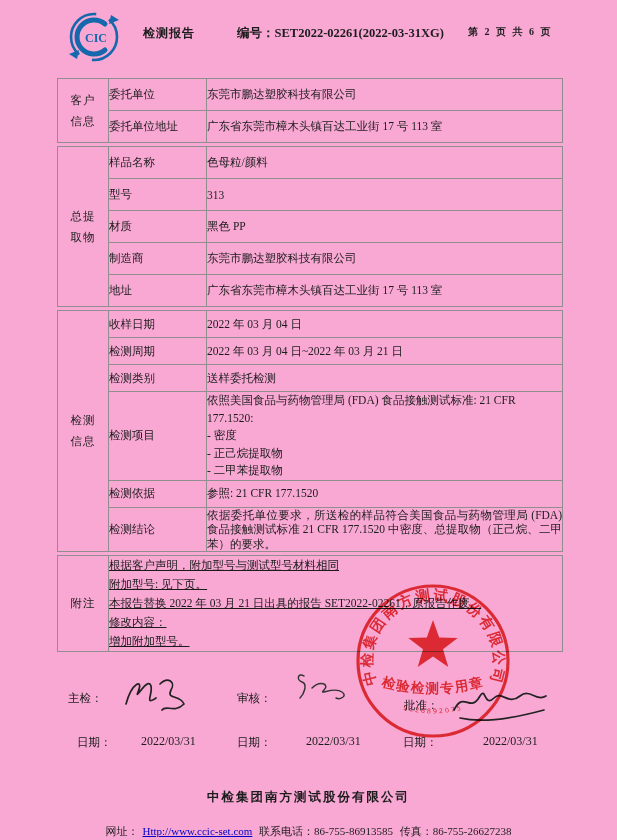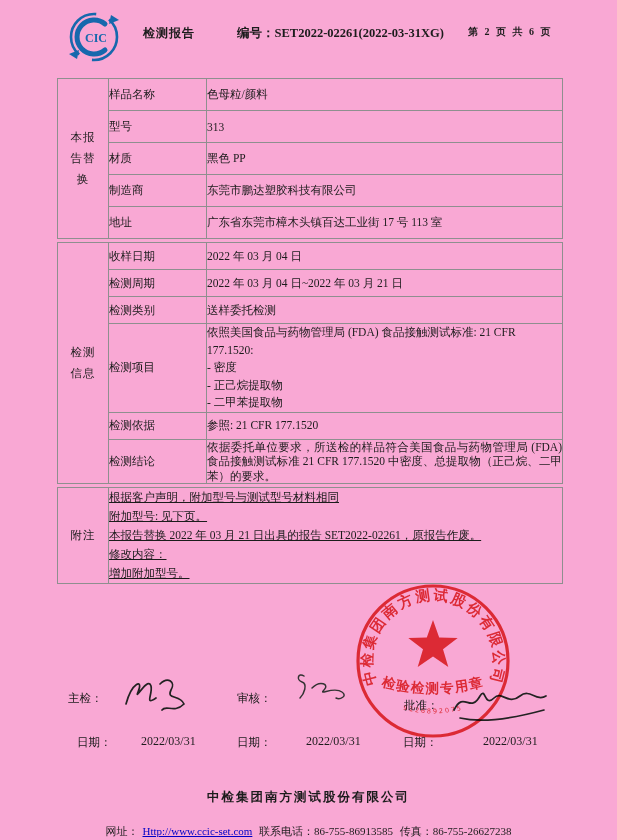--- a/index.html
+++ b/index.html
@@ -58,26 +58,41 @@
     <path d="M43,13 A17,17 0 1 0 43,39" fill="none" stroke="#1668ad" stroke-width="5" stroke-linecap="round"></path>
     <text x="34" y="30.5" text-anchor="middle" font-size="12" font-weight="bold" fill="#1668ad" font-family="Liberation Serif, DejaVu Serif, serif">CIC</text>
   </svg>
 
   <div class="abs hdr-title">检测报告</div>
   <div class="abs hdr-no"><span>编号：</span><span>SET2022-02261(2022-03-31XG)</span></div>
   <div class="abs hdr-page">第 2 页 共 6 页</div>
 
   <div class="tables">
 
+    <table class="sec">
+      <tbody>
+          <tr>
+        <td class="g" rowspan="2">
+          <div class="gtxt">客户信息</div>
+            </td>
+        <td class="l h32">委托单位</td>
+        <td class="v h32">东莞市鹏达塑胶科技有限公司</td>
+      </tr>
+      <tr>
+        <td class="l h32">委托单位地址</td>
+        <td class="v h32">广东省东莞市樟木头镇百达工业街 17 号 113 室</td>
+      </tr>
+    </tbody>
+      </table>
 
     <table class="sec">
       <tbody>
           <tr>
         <td class="g" rowspan="5">
-          <div class="gtxt">本报告替换</div>
+          <div class="gtxt">总提取物</div>
             </td>
         <td class="l h32">样品名称</td>
         <td class="v h32">色母粒/颜料</td>
       </tr>
       <tr>
         <td class="l h32">型号</td>
         <td class="v h32">313</td>
       </tr>
       <tr>
         <td class="l h32">材质</td>

